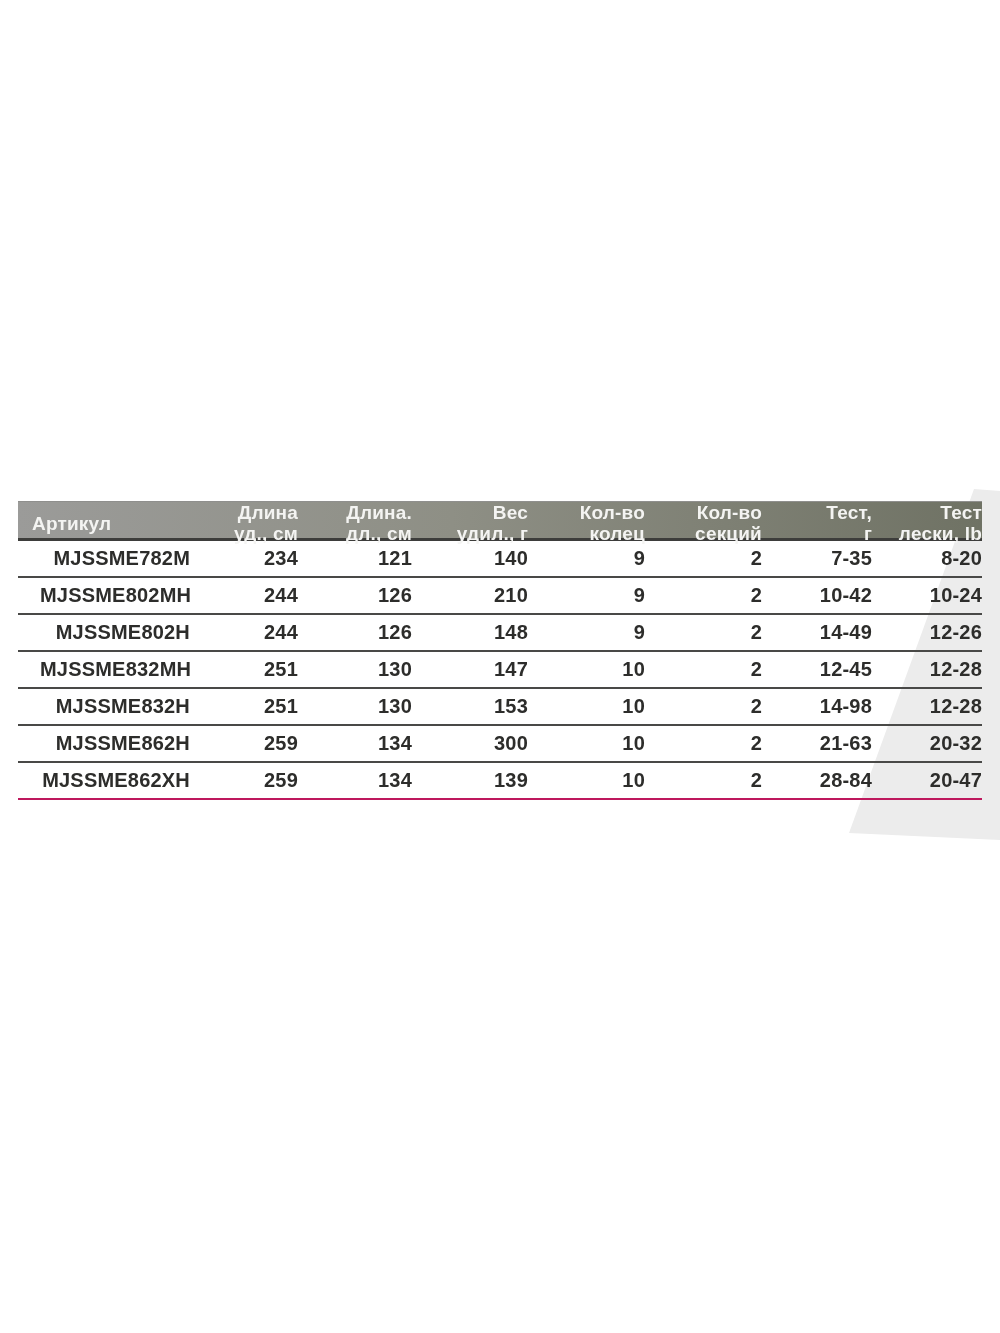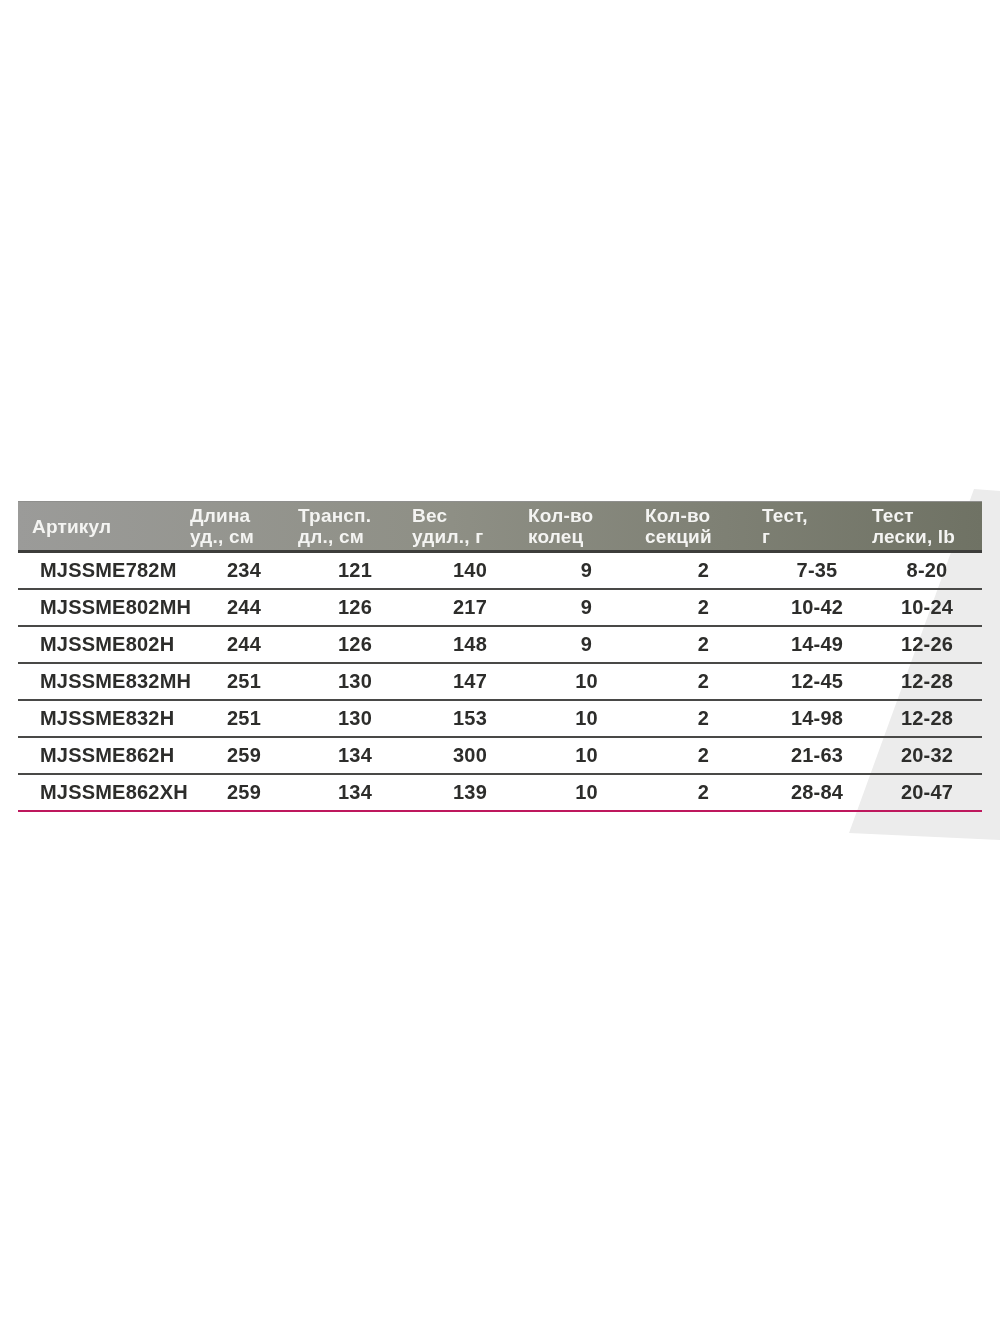--- a/index.html
+++ b/index.html
@@ -28,28 +28,28 @@
     left: 18px;
     top: 501px;
     width: 964px;
   }
   .grid-row {
     display: grid;
     grid-template-columns: 172px 108px 114px 116px 117px 117px 110px 110px;
     box-sizing: border-box;
   }
   .header-row {
-    height: 52px;
+    height: 40px;
     align-items: center;
     background: linear-gradient(90deg, #9b9b99 0%, #8e8f85 45%, #6f7264 100%);
     border-top: 1px solid #8f8f8d;
     border-bottom: 3px solid #3d3d3b;
   }
   .header-cell {
-    text-align: left;
+    text-align: right;
     color: #f4f4f2;
     font-size: 19px;
     line-height: 21px;
     font-weight: 600;
     letter-spacing: 0.2px;
     white-space: pre-line;
   }
   .header-cell.col-article {
     text-align: left;
     padding-left: 14px;
@@ -57,44 +57,44 @@
   .body-row {
     height: 37px;
     align-items: center;
     border-bottom: 2px solid #494947;
     background: transparent;
   }
   .body-row:last-child {
     border-bottom: 2px solid #be185d;
   }
   .cell {
-    text-align: center;
+    text-align: right;
     color: #2d2d2b;
     font-size: 20px;
     font-weight: 600;
     letter-spacing: 0.2px;
   }
   .cell.col-article {
-    text-align: left;
+    text-align: right;
     padding-left: 22px;
   }
 </style>
 </head>
 <body>
 
 <div class="canvas">
   <div class="diagonal-band"></div>
 
   <div class="spec-table">
 
     <div class="grid-row header-row">
       <div class="header-cell col-article">Артикул</div>
       <div class="header-cell">Длина
 уд., см</div>
-      <div class="header-cell">Трансп.
+      <div class="header-cell">Длина.
 дл., см</div>
       <div class="header-cell">Вес
 удил., г</div>
       <div class="header-cell">Кол-во
 колец</div>
       <div class="header-cell">Кол-во
 секций</div>
       <div class="header-cell">Тест,
 г</div>
       <div class="header-cell">Тест
@@ -109,21 +109,21 @@
       <div class="cell">9</div>
       <div class="cell">2</div>
       <div class="cell">7-35</div>
       <div class="cell">8-20</div>
     </div>
 
     <div class="grid-row body-row">
       <div class="cell col-article">MJSSME802MH</div>
       <div class="cell">244</div>
       <div class="cell">126</div>
-      <div class="cell">217</div>
+      <div class="cell">210</div>
       <div class="cell">9</div>
       <div class="cell">2</div>
       <div class="cell">10-42</div>
       <div class="cell">10-24</div>
     </div>
 
     <div class="grid-row body-row">
       <div class="cell col-article">MJSSME802H</div>
       <div class="cell">244</div>
       <div class="cell">126</div>

